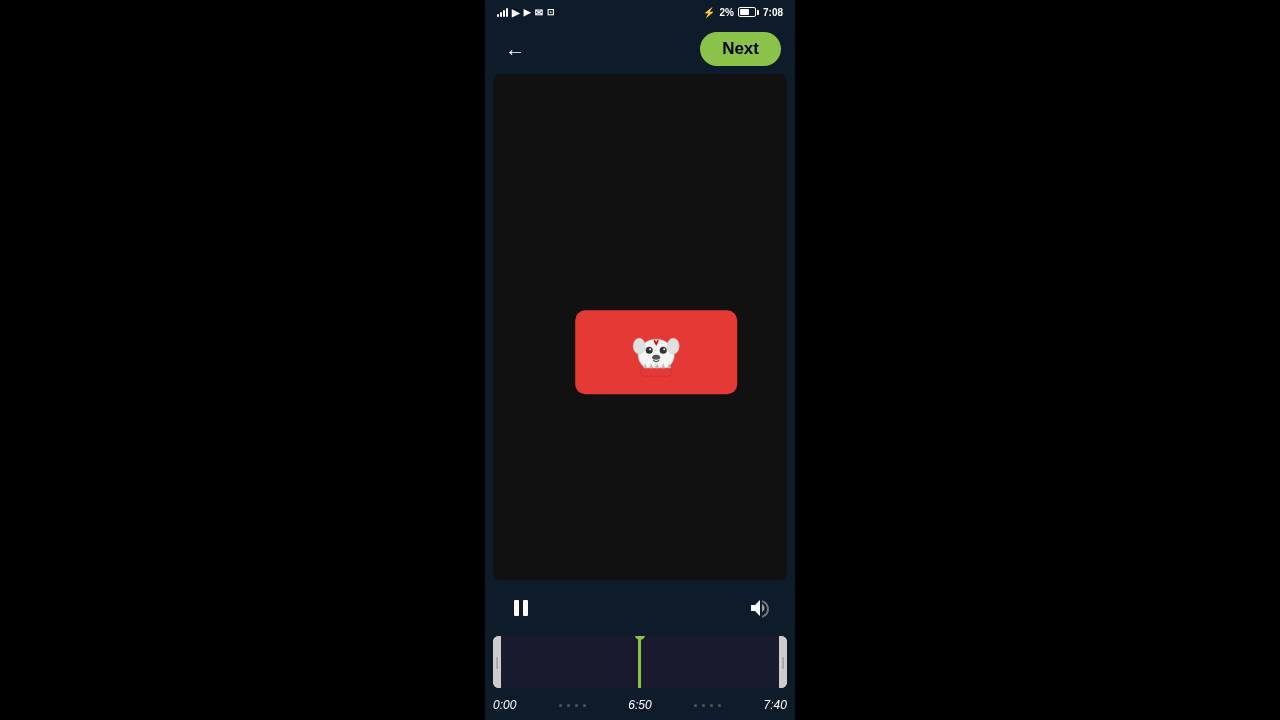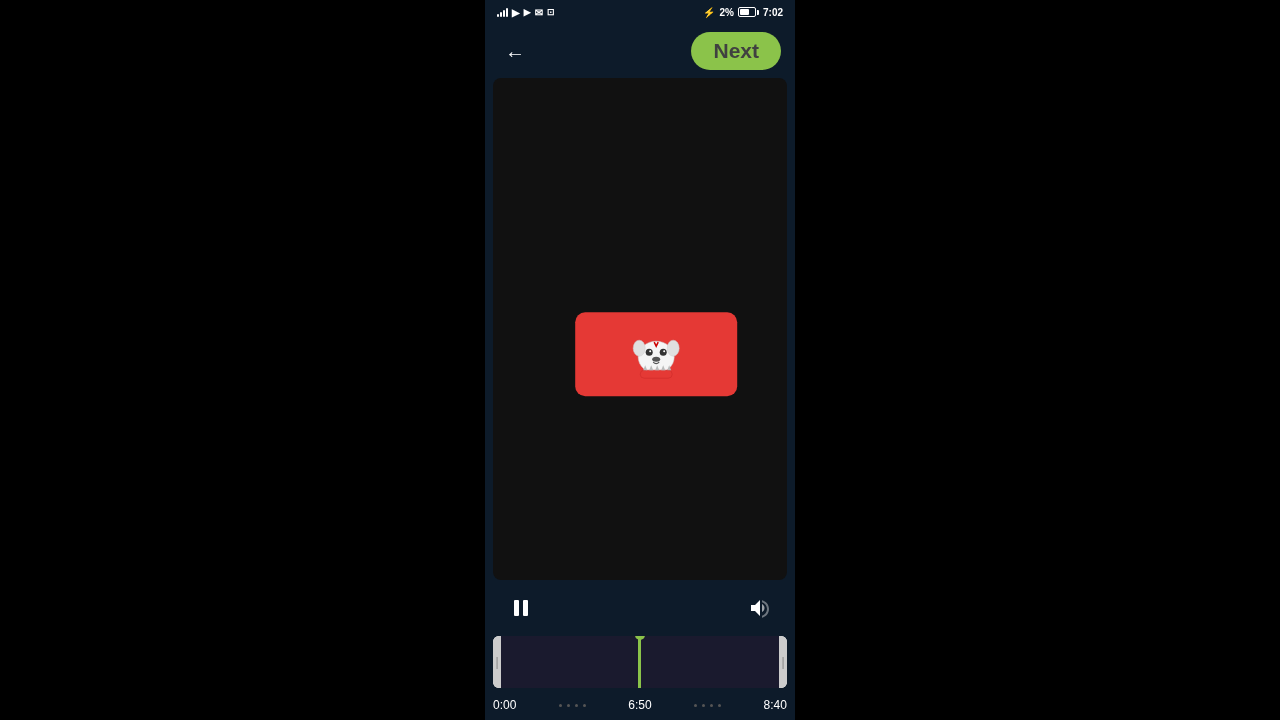--- a/index.html
+++ b/index.html
@@ -111,25 +111,25 @@
       cursor: pointer;
       width: 32px;
       height: 32px;
       display: flex;
       align-items: center;
       justify-content: center;
     }
 
     .next-btn {
       background: #8bc34a;
-      color: #404040;
+      color: #000000;
       border: none;
       border-radius: 20px;
       padding: 7px 22px;
-      font-size: 21px;
+      font-size: 17px;
       font-weight: 600;
       cursor: pointer;
     }
 
     
     .video-area {
       flex: 1;
       background: #111;
       margin: 0 8px;
       border-radius: 8px;
@@ -259,20 +259,21 @@
       border-radius: 50%;
     }
 
     
     .time-labels {
       display: flex;
       justify-content: space-between;
       align-items: center;
       padding: 6px 8px 8px;
       background: #0d1b2a;
+      font-style: italic;
     }
 
     .time-label {
       color: #fff;
       font-size: 12px;
       font-weight: 500;
     }
 
     .time-dots {
       display: flex;
@@ -307,21 +308,21 @@
     </div>
     <div class="status-right">
       <span class="status-text">⚡</span>
       <span class="status-text">2%</span>
       <div class="battery-icon">
         <div class="battery-body">
           <div class="battery-fill"></div>
         </div>
         <div class="battery-tip"></div>
       </div>
-      <span class="status-text">7:02</span>
+      <span class="status-text">7:08</span>
     </div>
   </div>
 
   <div class="header">
     <div class="back-btn">←</div>
     <button class="next-btn">Next</button>
   </div>
 
   <div class="video-area">
     <div class="logo-sticker">
@@ -390,16 +391,16 @@
       <div class="dot"></div>
       <div class="dot"></div>
     </div>
     <span class="time-label">6:50</span>
     <div class="time-dots">
       <div class="dot"></div>
       <div class="dot"></div>
       <div class="dot"></div>
       <div class="dot"></div>
     </div>
-    <span class="time-label">8:40</span>
+    <span class="time-label">7:40</span>
   </div>
 
 </div>
 
 </body></html>

